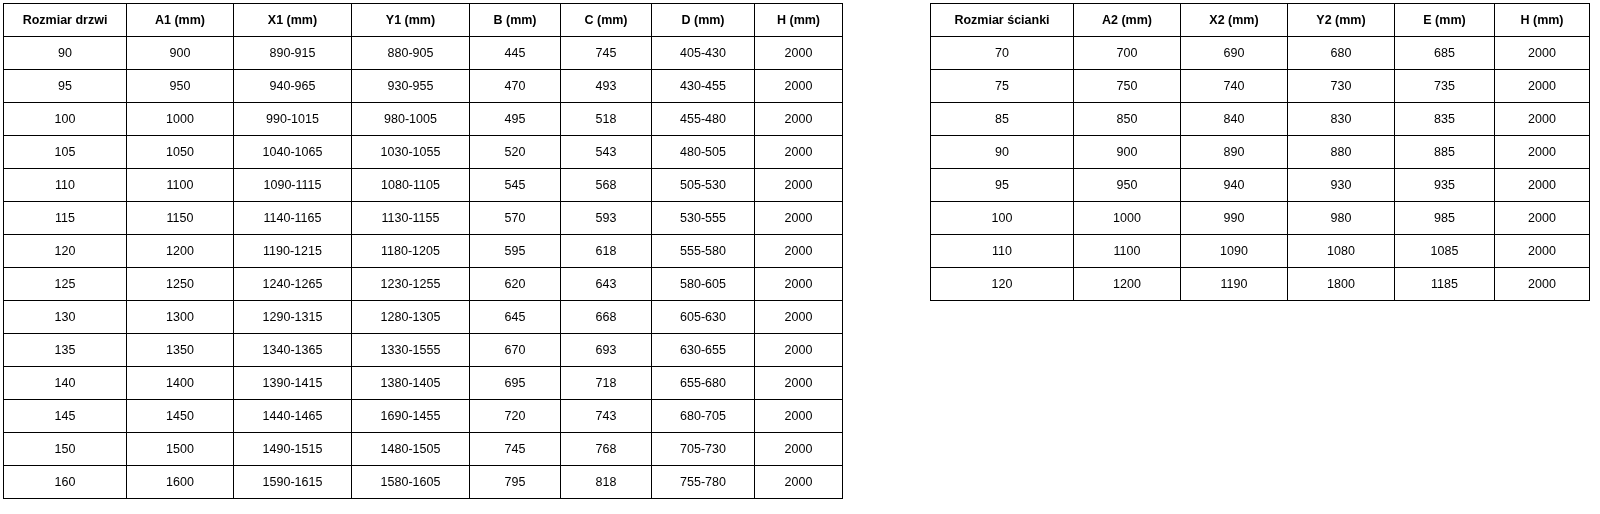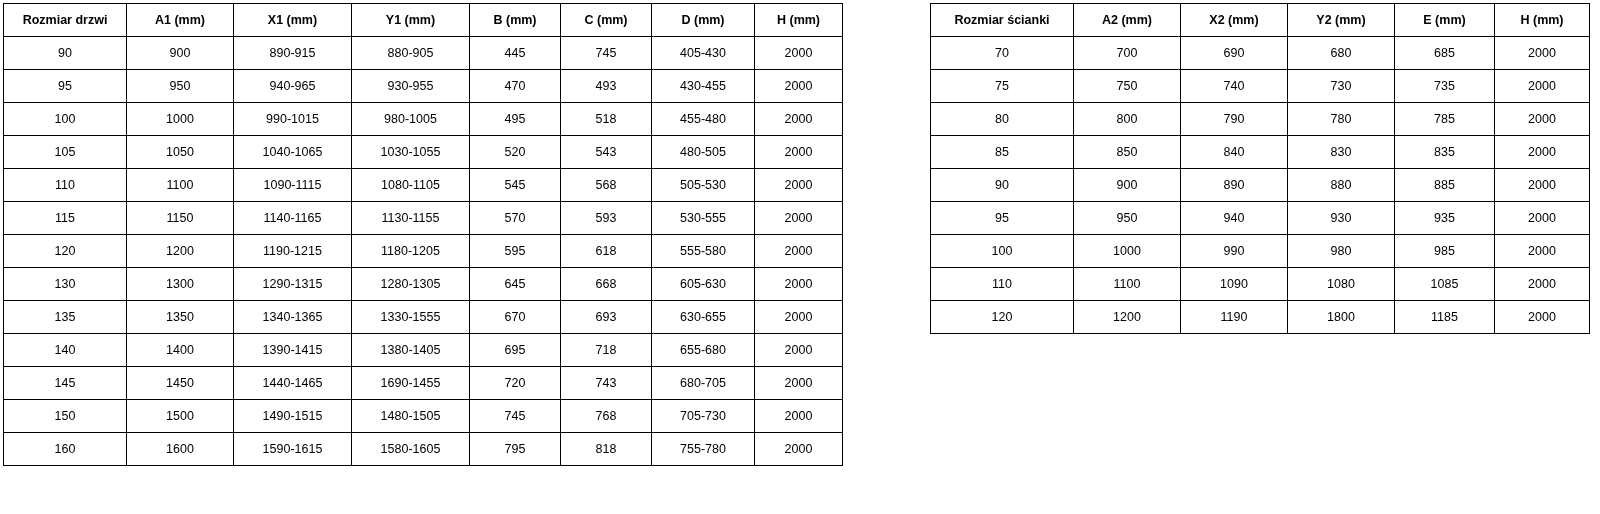--- a/index.html
+++ b/index.html
@@ -159,20 +159,30 @@
             <td>120</td>
             <td>1200</td>
             <td>1190-1215</td>
             <td>1180-1205</td>
             <td>595</td>
             <td>618</td>
             <td>555-580</td>
             <td>2000</td>
           </tr>
           <tr>
+            <td>125</td>
+            <td>1250</td>
+            <td>1240-1265</td>
+            <td>1230-1255</td>
+            <td>620</td>
+            <td>643</td>
+            <td>580-605</td>
+            <td>2000</td>
+          </tr>
+          <tr>
             <td>130</td>
             <td>1300</td>
             <td>1290-1315</td>
             <td>1280-1305</td>
             <td>645</td>
             <td>668</td>
             <td>605-630</td>
             <td>2000</td>
           </tr>
           <tr>
@@ -260,28 +270,20 @@
           </tr>
           <tr>
             <td>75</td>
             <td>750</td>
             <td>740</td>
             <td>730</td>
             <td>735</td>
             <td>2000</td>
           </tr>
           <tr>
-            <td>80</td>
-            <td>800</td>
-            <td>790</td>
-            <td>780</td>
-            <td>785</td>
-            <td>2000</td>
-          </tr>
-          <tr>
             <td>85</td>
             <td>850</td>
             <td>840</td>
             <td>830</td>
             <td>835</td>
             <td>2000</td>
           </tr>
           <tr>
             <td>90</td>
             <td>900</td>

